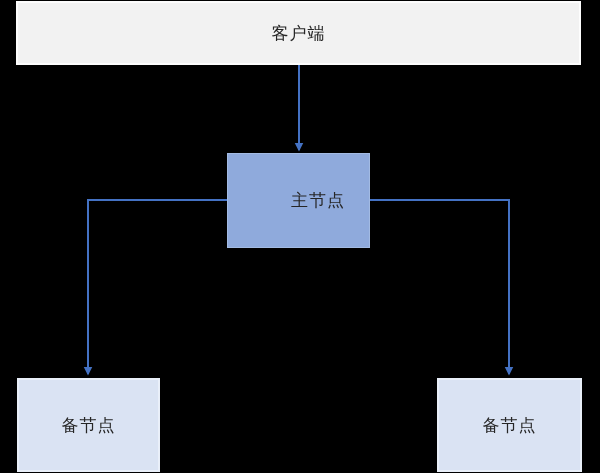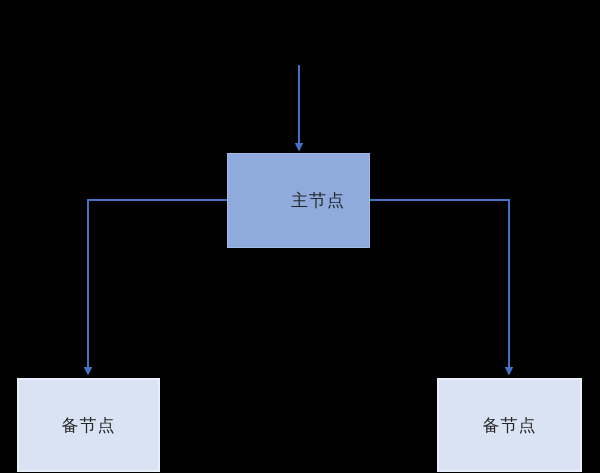--- a/index.html
+++ b/index.html
@@ -76,20 +76,23 @@
     <defs>
       <marker id="arrowhead" markerUnits="userSpaceOnUse" markerWidth="10" markerHeight="10" refX="7.5" refY="4.5" orient="auto">
         <path d="M0,0 L9,4.5 L0,9 Z" fill="#4472C4"></path>
       </marker>
     </defs>
     <path d="M299,65 V150" stroke="#4472C4" stroke-width="2" fill="none" marker-end="url(#arrowhead)"></path>
     <path d="M227,200 H88 V374" stroke="#4472C4" stroke-width="2" fill="none" marker-end="url(#arrowhead)"></path>
     <path d="M370,200 H509 V374" stroke="#4472C4" stroke-width="2" fill="none" marker-end="url(#arrowhead)"></path>
   </svg>
 
+  <div class="node node-client">
+    <span>客户端</span>
+  </div>
 
   <div class="node node-master">
     <span>主节点</span>
   </div>
 
   <div class="node node-backup-left">
     <span>备节点</span>
   </div>
 
   <div class="node node-backup-right">

